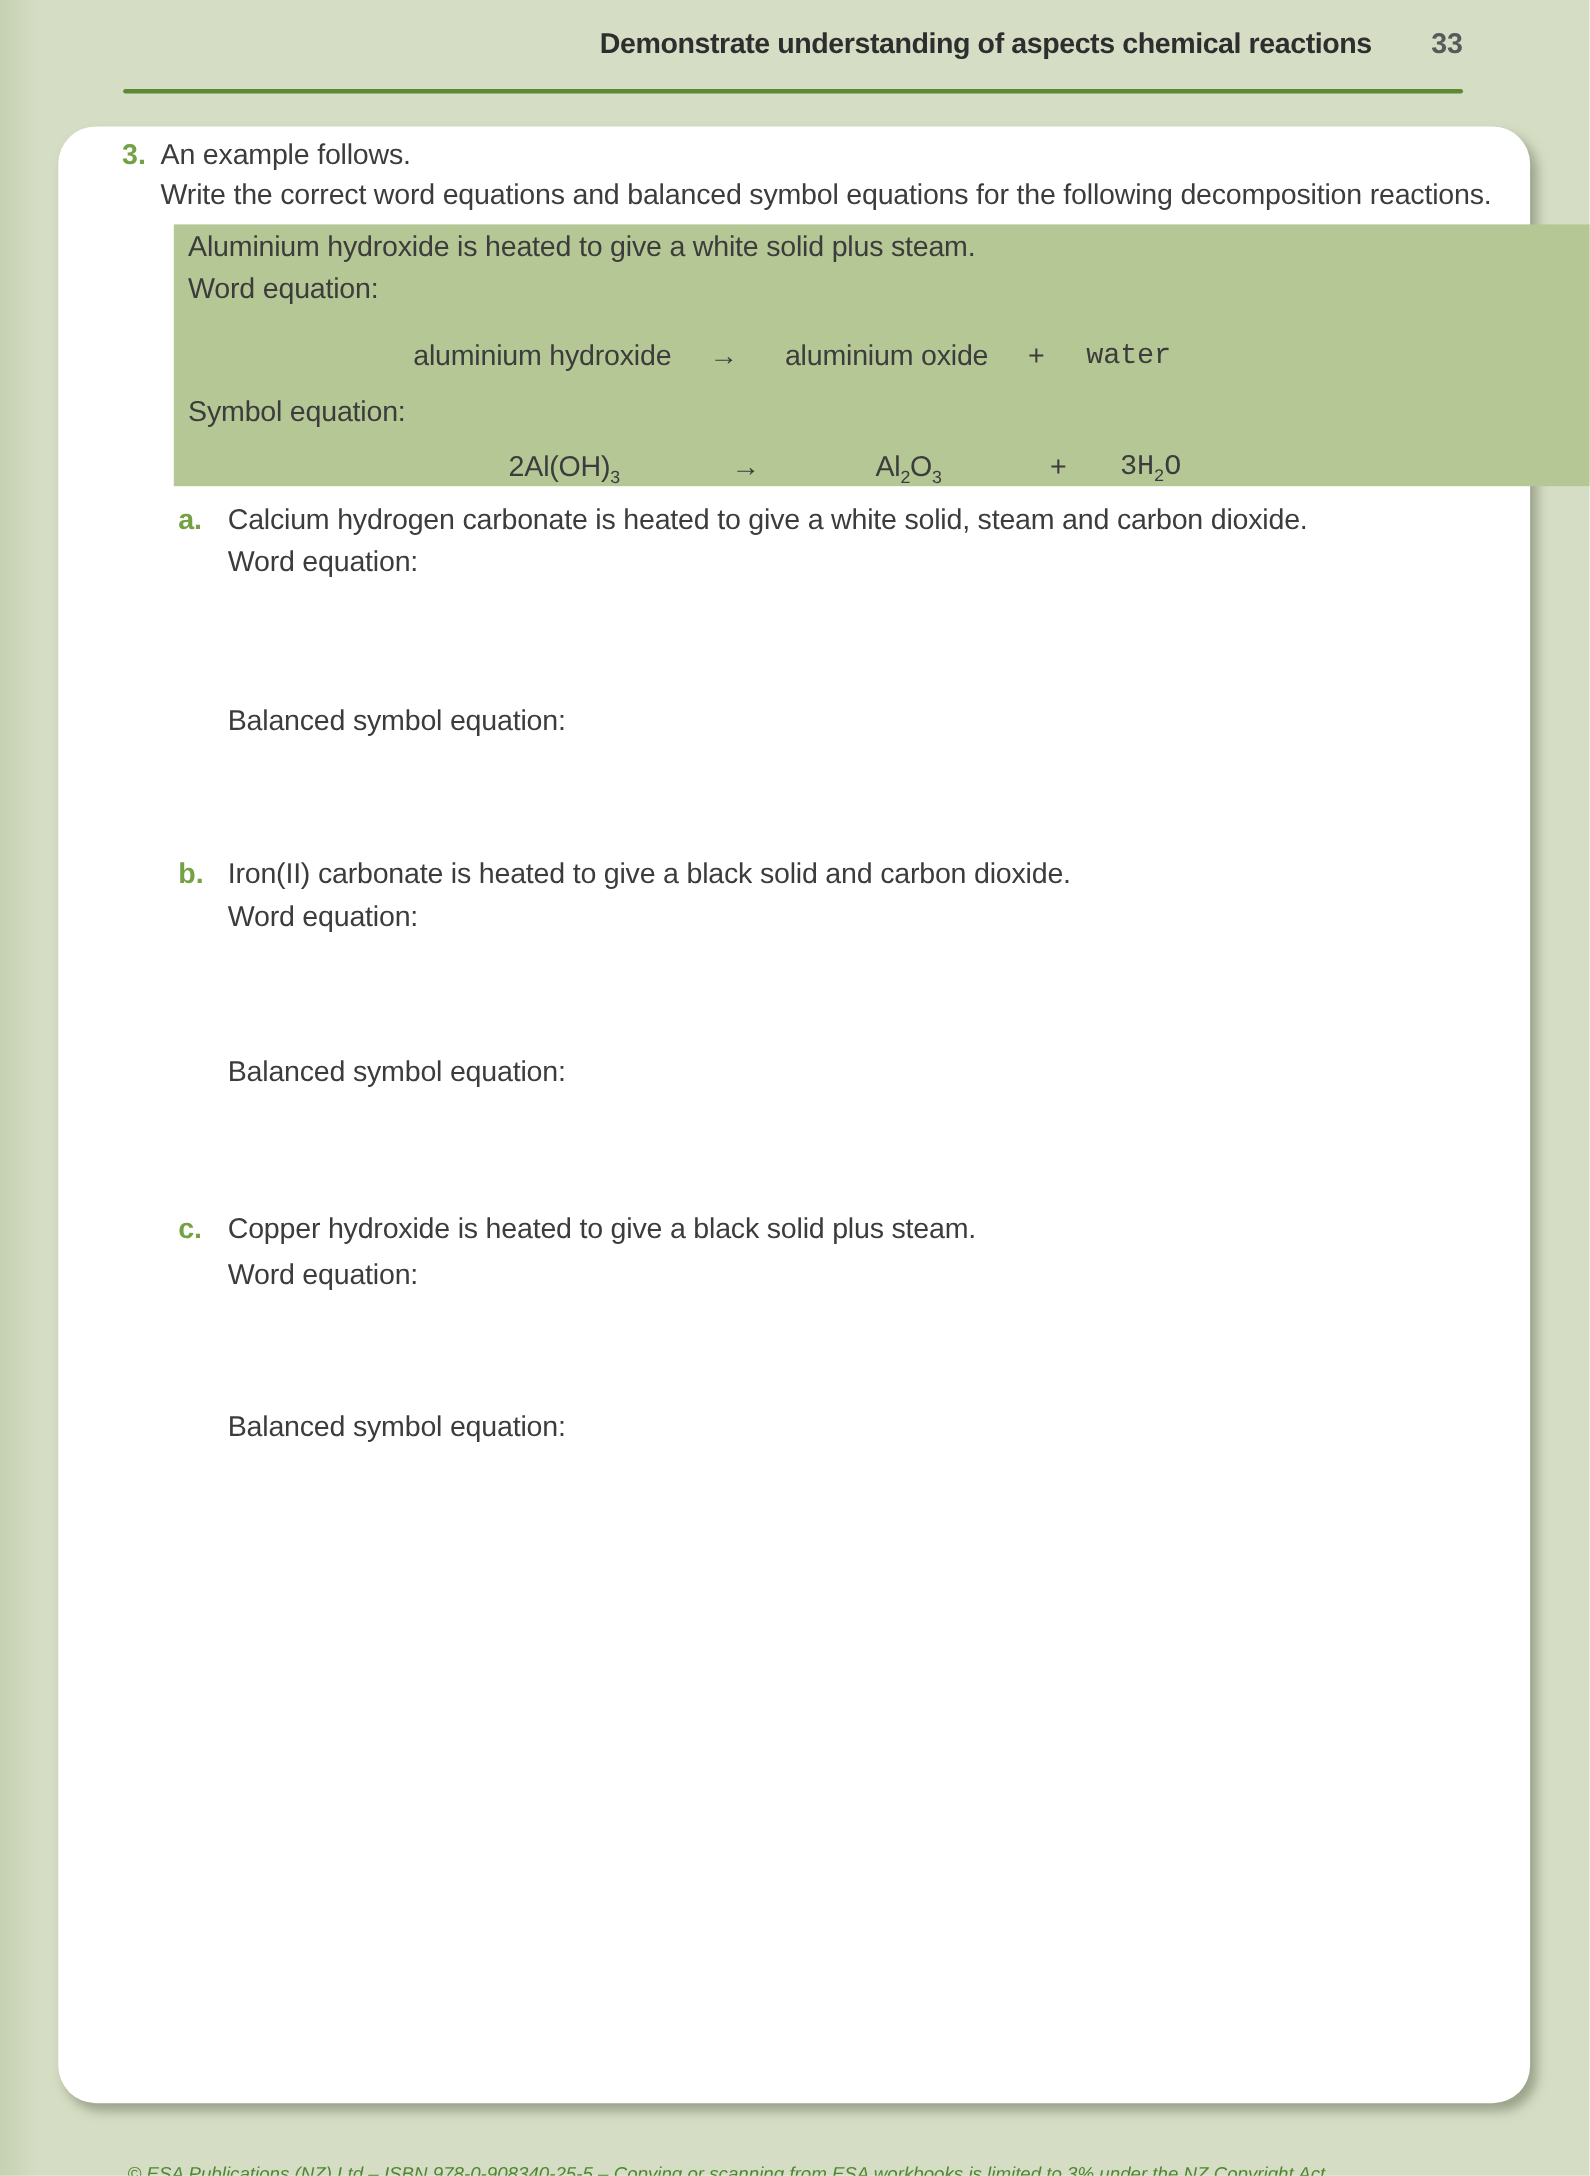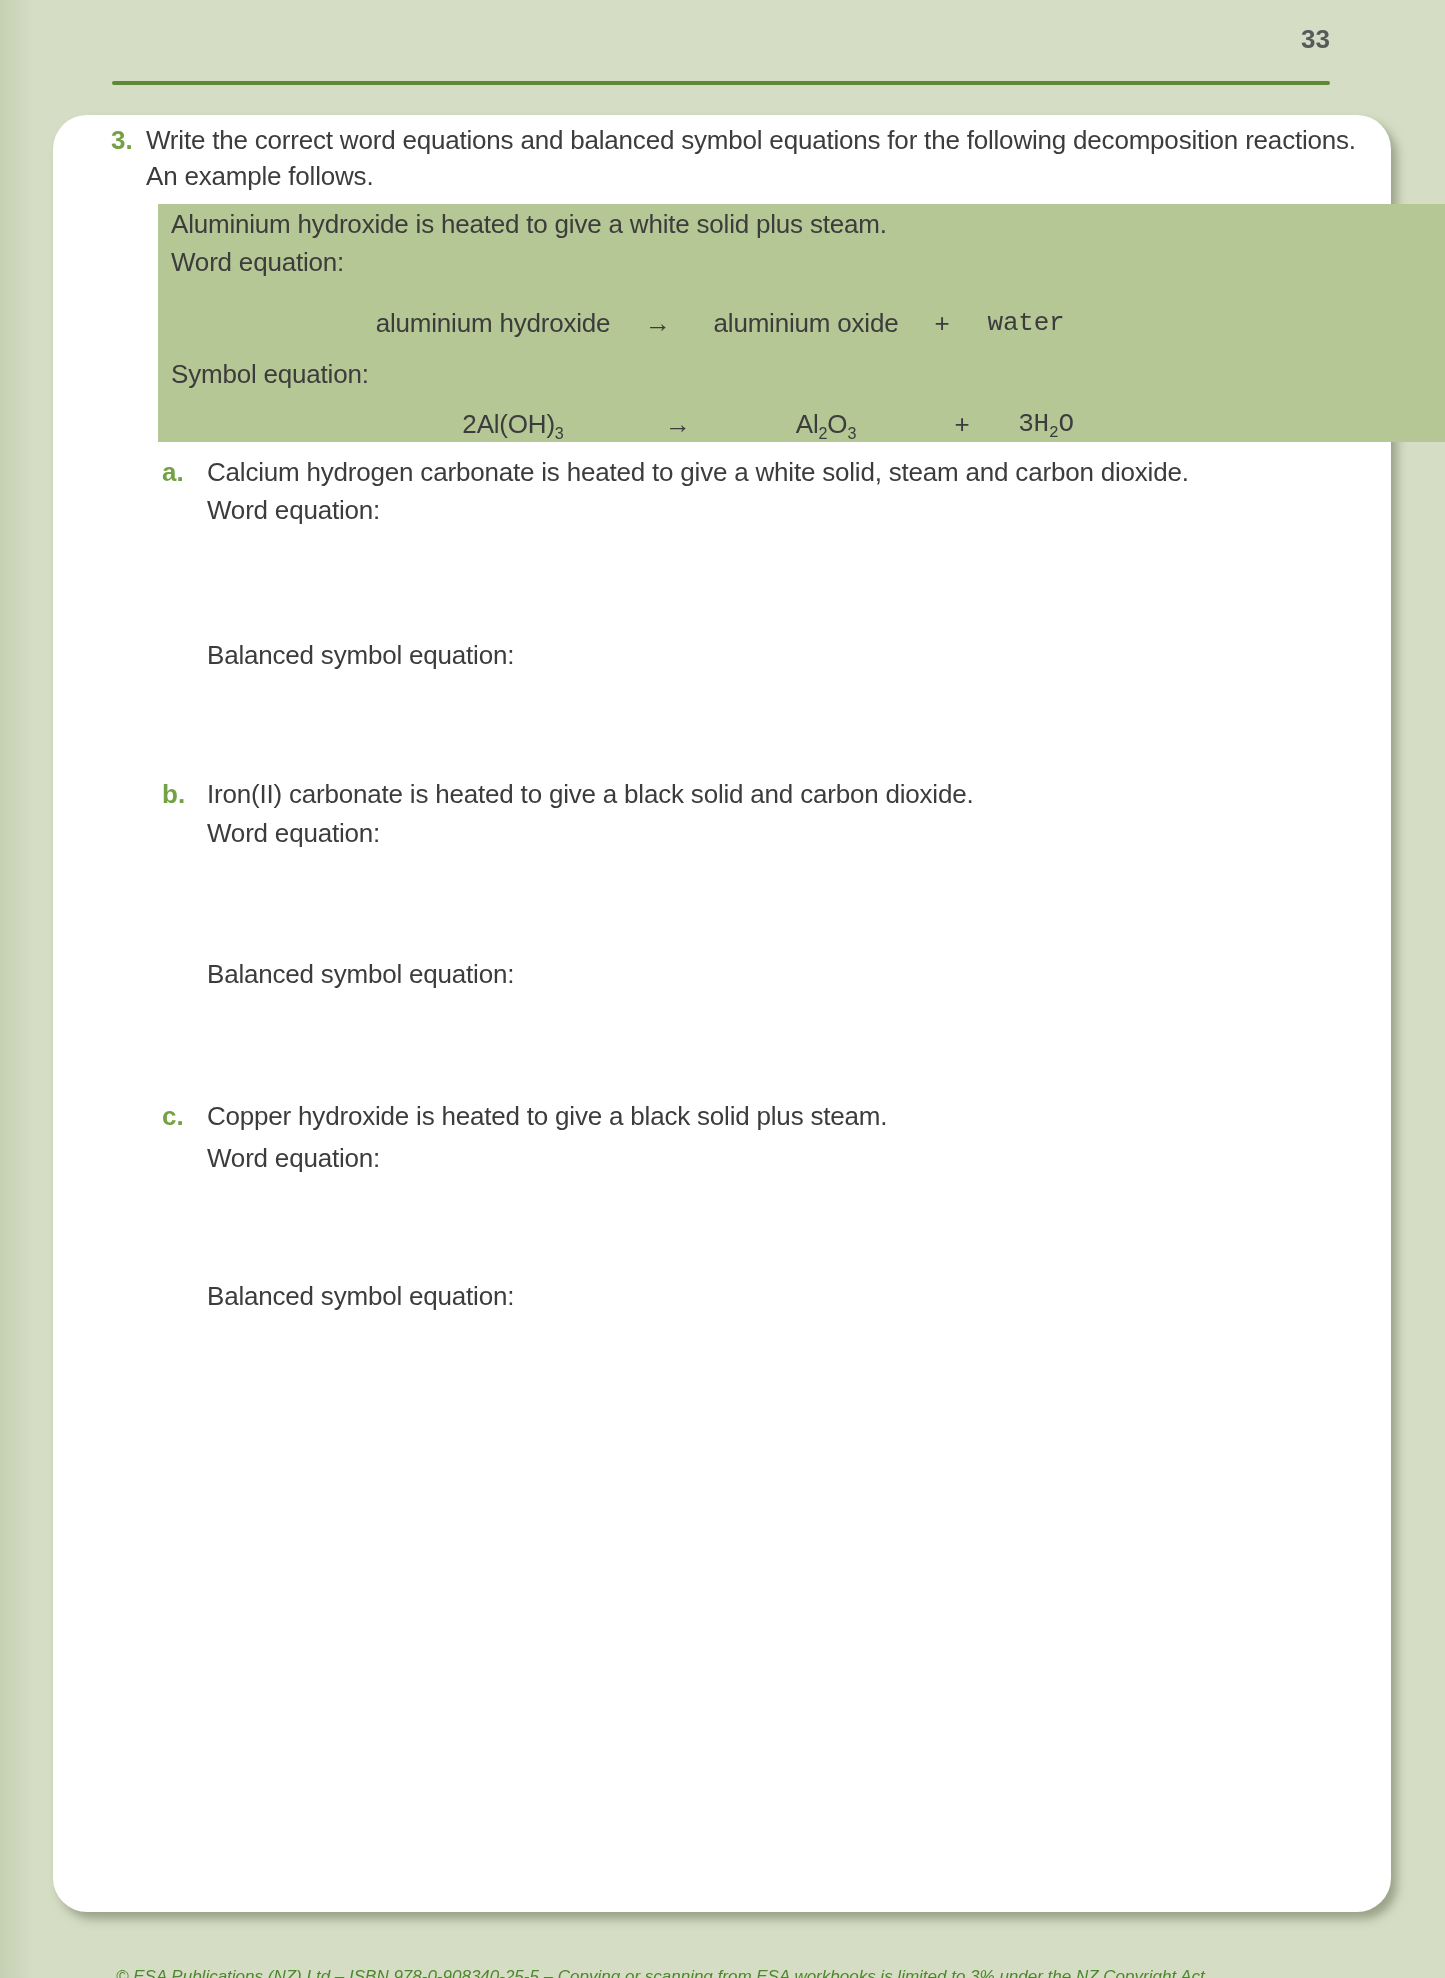--- a/index.html
+++ b/index.html
@@ -87,30 +87,31 @@
     color: var(--footer-text, #4e8630);
     white-space: nowrap;
   }
 </style>
 </head>
 <body>
 
 <div class="page">
 
   <div class="header-row">
+    <div class="header-title">Demonstrate understanding of aspects chemical reactions</div>
     <div class="page-number">33</div>
   </div>
   <div class="header-rule"></div>
 
   <div class="card">
 
     <div class="green-marker" style="left:58px; top:7px;">3.</div>
     <div class="q-text">
+      <div class="txt">An example follows.</div>
       <div class="txt">Write the correct word equations and balanced symbol equations for the following decomposition reactions.</div>
-      <div class="txt">An example follows.</div>
     </div>
 
     <div class="example-box">
       <div class="ex-line txt" style="top:2px;">Aluminium hydroxide is heated to give a white solid plus steam.</div>
       <div class="ex-line txt" style="top:40px;">Word equation:</div>
       <div class="eq-row" style="top:101px;">
         <span class="eq-cell c1">aluminium hydroxide</span>
         <span class="eq-cell c2">→</span>
         <span class="eq-cell c3">aluminium oxide</span>
         <span class="eq-cell c4">+</span>

